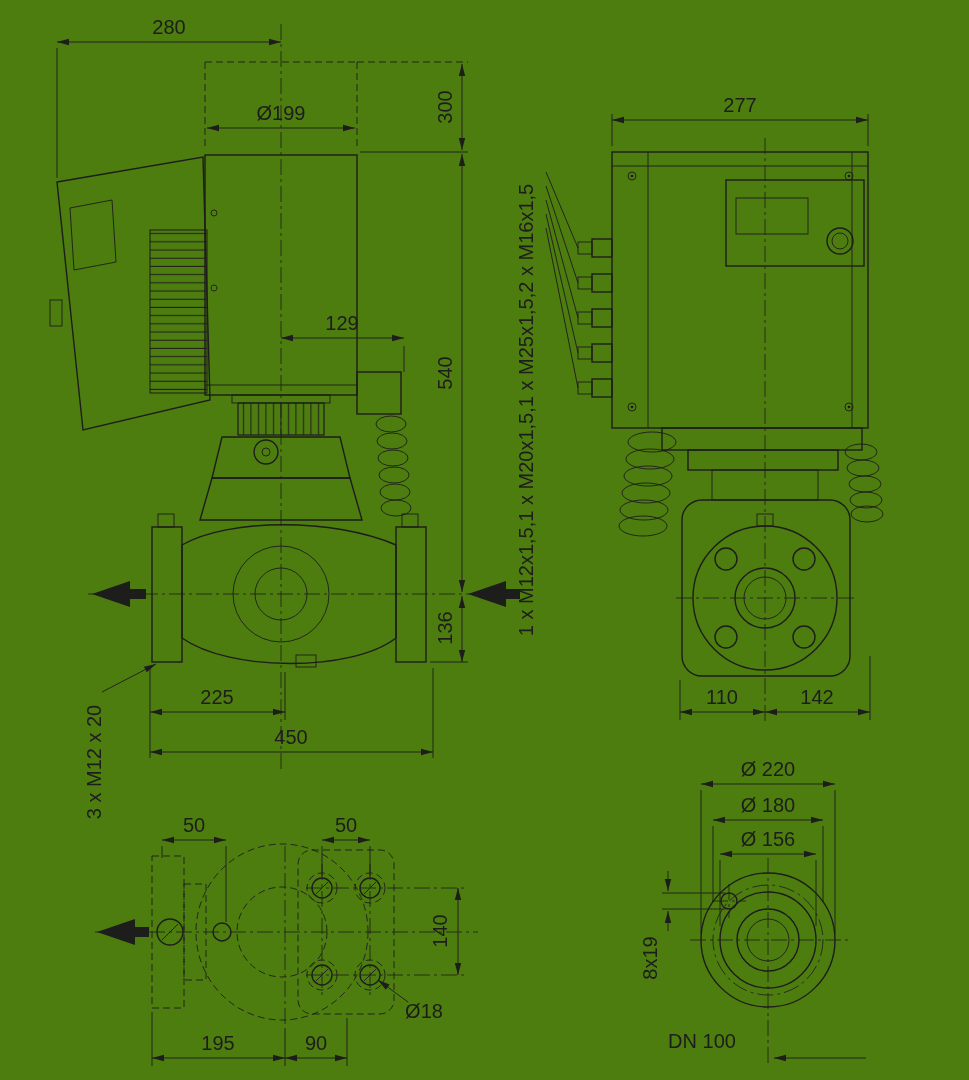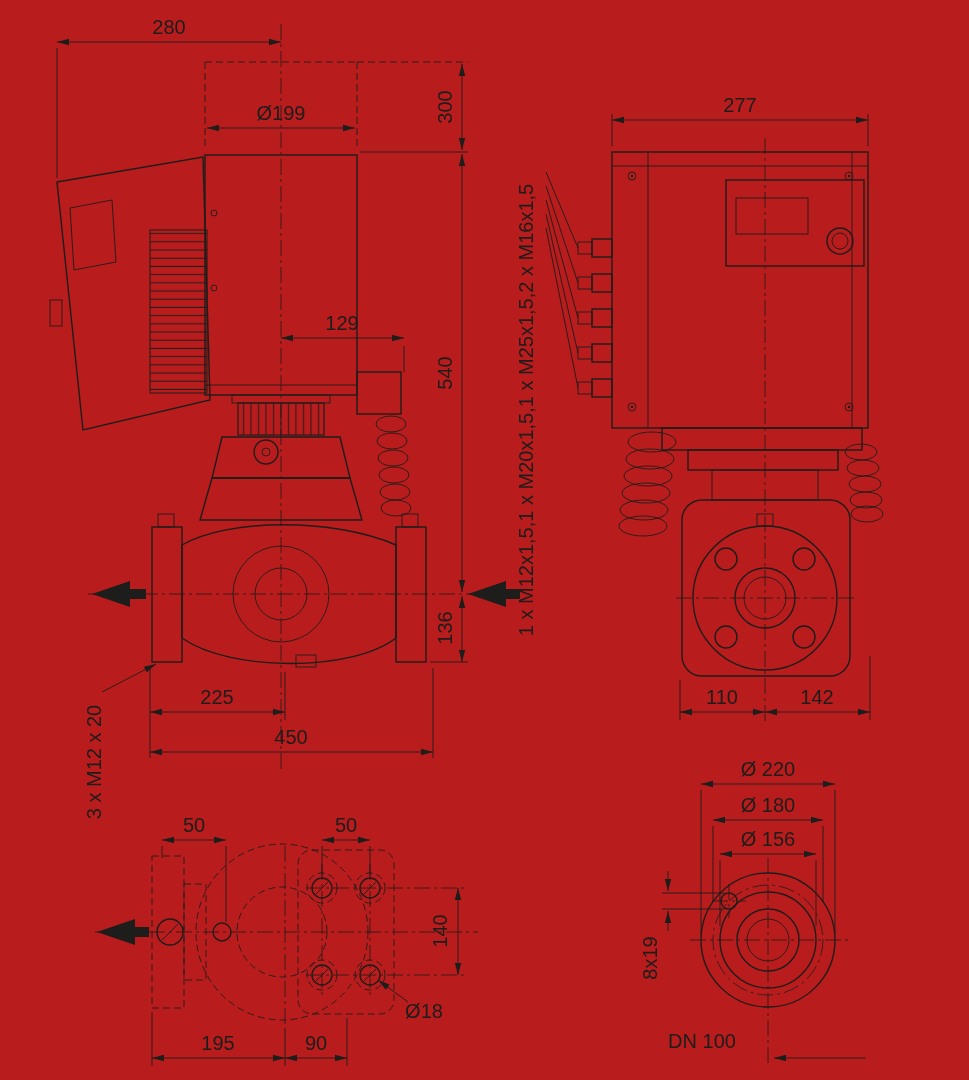--- a/index.html
+++ b/index.html
@@ -1,16 +1,16 @@
 <!DOCTYPE html>
 <html><head>
 <meta charset="utf-8">
 <style>
   html,body{margin:0;padding:0;background:#fbfaf6;}
-  .page{position:relative;width:969px;height:1080px;background:#b91c1c;overflow:hidden;}
+  .page{position:relative;width:969px;height:1080px;background:#4d7c0f;overflow:hidden;}
   svg{display:block;}
   svg text{font-family:"Liberation Sans","DejaVu Sans",sans-serif;font-size:20px;fill:#1d1d1b;}
   .ln{stroke:#1d1d1b;stroke-width:1.4;fill:none;}
   .thin{stroke:#1d1d1b;stroke-width:0.9;fill:none;}
   .dim{stroke:#1d1d1b;stroke-width:0.9;fill:none;}
   .dash{stroke-dasharray:7 4;}
   .cl{stroke:#1d1d1b;stroke-width:0.8;fill:none;stroke-dasharray:16 4 3 4;}
   .blk{fill:#1d1d1b;stroke:none;}
 </style>
 </head>

